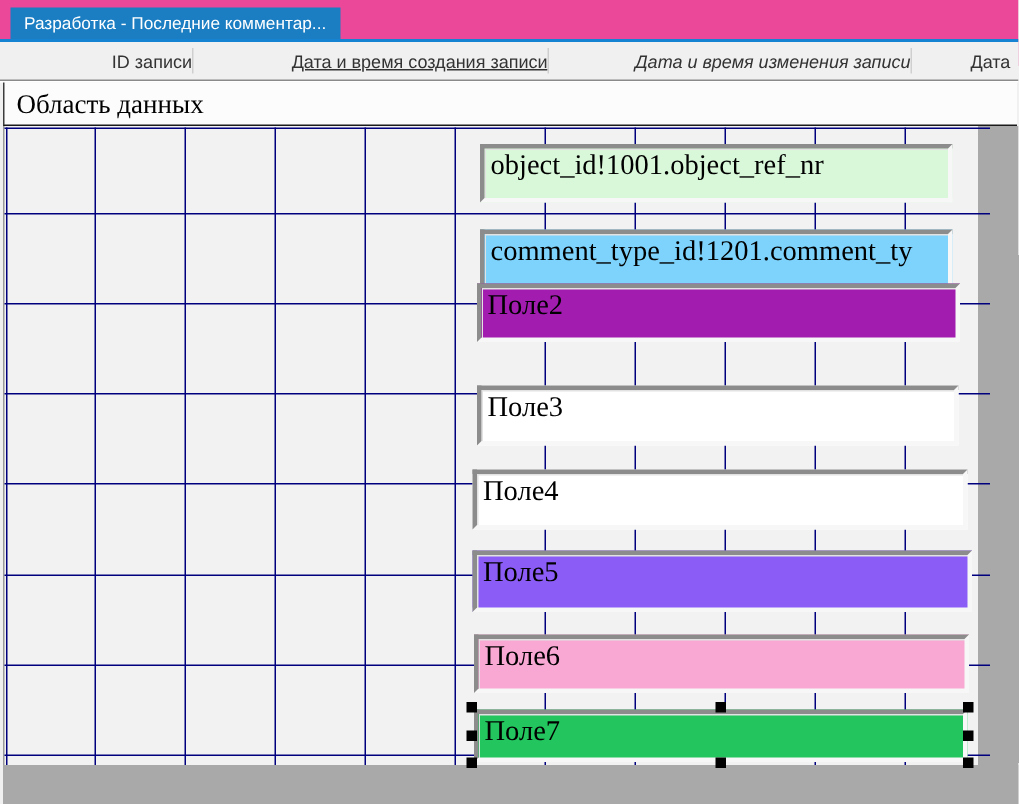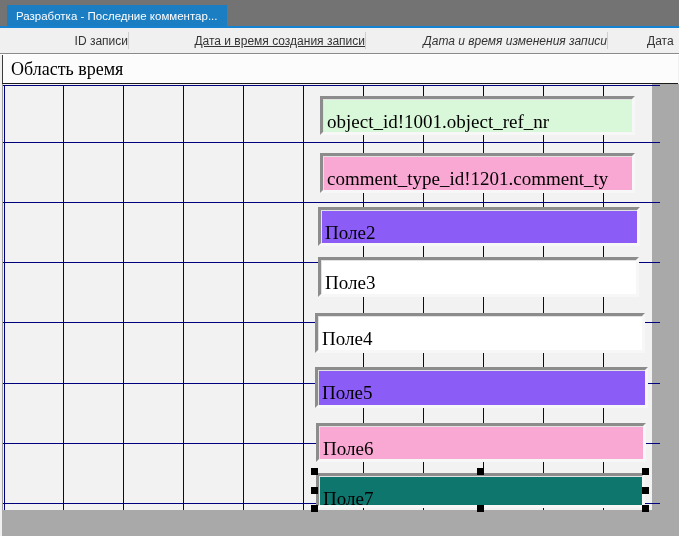--- a/index.html
+++ b/index.html
@@ -2,21 +2,21 @@
 <html><head>
 <meta charset="utf-8">
 <style>
   html,body{margin:0;padding:0;}
   body{
     width:679px;height:536px;position:relative;overflow:hidden;
     background:#f0f0f0;
     font-family:"Liberation Sans",sans-serif;
   }
   
-  .tabbar{position:absolute;left:0;top:0;width:679px;height:44px;background:#737373;}
+  .tabbar{position:absolute;left:0;top:0;width:679px;height:44px;background:#ec4899;}
   .doc-tab{
     position:absolute;left:7px;top:5px;height:21px;
     display:flex;align-items:center;padding:0 9px;
     color:#ffffff;font-size:11.5px;white-space:nowrap;
   }
   .tab-underline{position:absolute;left:0;top:26px;width:679px;height:2px;}
   
   .colheader{
     position:absolute;left:0;top:28px;width:679px;height:25px;
     background:#f0f0f0;font-size:12px;color:#333333;
@@ -42,21 +42,21 @@
   
   .field{
     position:absolute;z-index:3;box-sizing:border-box;
     border:3px solid;border-color:#8c8c8c #f7f7f7 #f7f7f7 #8c8c8c;
     box-shadow:1px 1px 0 #e2e2e2 inset;
     overflow:hidden;
   }
   .field .field-label{
     display:block;white-space:nowrap;overflow:hidden;
     font-family:"Liberation Serif",serif;font-size:19px;color:#000000;
-    padding:11px 0 0 4px;line-height:24px;
+    padding:0 0 0 4px;line-height:24px;
   }
   .handle{position:absolute;width:7px;height:7px;background:#000000;z-index:4;}
 </style>
 </head>
 <body>
 
 <div class="tabbar">
   <div class="doc-tab" style="background: rgb(27, 125, 194);">
     <span>Разработка - Последние комментар...</span>
   </div>
@@ -78,21 +78,21 @@
   <div class="sep" style="left:607px;"></div>
   <div class="cell" style="left:640px;width:39px;justify-content:flex-start;left:647px;">
     <span>Дата</span>
   </div>
 </div>
 
 <div class="canvas-top-line"></div>
 <div class="canvas-top-hilite"></div>
 
 <div class="band">
-  <span>Область время</span>
+  <span>Область данных</span>
 </div>
 
 <div class="gridarea"></div>
 <div class="right-strip" style="background: rgb(169, 169, 169);"></div>
 <div class="bottom-strip" style="background: rgb(169, 169, 169);"></div>
 
 <div id="dyn">
     <div class="gline" style="left: 4px; top: 85px; width: 1px; height: 425px; background: rgb(0, 0, 127);"></div>
     <div class="gline" style="left: 63px; top: 85px; width: 1px; height: 425px; background: rgb(0, 0, 127);"></div>
     <div class="gline" style="left: 123px; top: 85px; width: 1px; height: 425px; background: rgb(0, 0, 127);"></div>
@@ -108,39 +108,39 @@
     <div class="gline" style="left: 3px; top: 142px; width: 657px; height: 1px; background: rgb(0, 0, 127);"></div>
     <div class="gline" style="left: 3px; top: 202px; width: 657px; height: 1px; background: rgb(0, 0, 127);"></div>
     <div class="gline" style="left: 3px; top: 262px; width: 657px; height: 1px; background: rgb(0, 0, 127);"></div>
     <div class="gline" style="left: 3px; top: 322px; width: 657px; height: 1px; background: rgb(0, 0, 127);"></div>
     <div class="gline" style="left: 3px; top: 383px; width: 657px; height: 1px; background: rgb(0, 0, 127);"></div>
     <div class="gline" style="left: 3px; top: 443px; width: 657px; height: 1px; background: rgb(0, 0, 127);"></div>
     <div class="gline" style="left: 3px; top: 503px; width: 657px; height: 1px; background: rgb(0, 0, 127);"></div>
     <div class="field" style="left: 320px; top: 96px; width: 315px; height: 39px; background: rgb(217, 247, 217);">
       <span class="field-label">object_id!1001.object_ref_nr</span>
     </div>
-    <div class="field" style="left: 320px; top: 153px; width: 315px; height: 40px; background: #f9a8d4;">
+    <div class="field" style="left: 320px; top: 153px; width: 315px; height: 40px; background: #7dd3fc;">
       <span class="field-label">comment_type_id!1201.comment_ty</span>
     </div>
-    <div class="field" style="left: 318px; top: 207px; width: 322px; height: 39px; background: #8b5cf6;">
+    <div class="field" style="left: 318px; top: 189px; width: 322px; height: 39px; background: #a21caf;">
       <span class="field-label">Поле2</span>
     </div>
     <div class="field" style="left: 318px; top: 257px; width: 321px; height: 40px; background: rgb(255, 255, 255);">
       <span class="field-label">Поле3</span>
     </div>
     <div class="field" style="left: 315px; top: 313px; width: 330px; height: 40px; background: rgb(255, 255, 255);">
       <span class="field-label">Поле4</span>
     </div>
     <div class="field" style="left: 315px; top: 367px; width: 333px; height: 41px; background: #8b5cf6;">
       <span class="field-label">Поле5</span>
     </div>
     <div class="field" style="left: 316px; top: 423px; width: 330px; height: 39px; background: #f9a8d4;">
       <span class="field-label">Поле6</span>
     </div>
-    <div class="field" style="left: 316px; top: 473px; width: 329px; height: 35px; background: #0f766e;">
+    <div class="field" style="left: 316px; top: 473px; width: 329px; height: 35px; background: #22c55e;">
       <span class="field-label">Поле7</span>
     </div>
     <div class="handle" style="left: 311px; top: 468px;"></div>
     <div class="handle" style="left: 311px; top: 487px;"></div>
     <div class="handle" style="left: 311px; top: 505px;"></div>
     <div class="handle" style="left: 477px; top: 468px;"></div>
     <div class="handle" style="left: 477px; top: 505px;"></div>
     <div class="handle" style="left: 642px; top: 468px;"></div>
     <div class="handle" style="left: 642px; top: 487px;"></div>
     <div class="handle" style="left: 642px; top: 505px;"></div>

